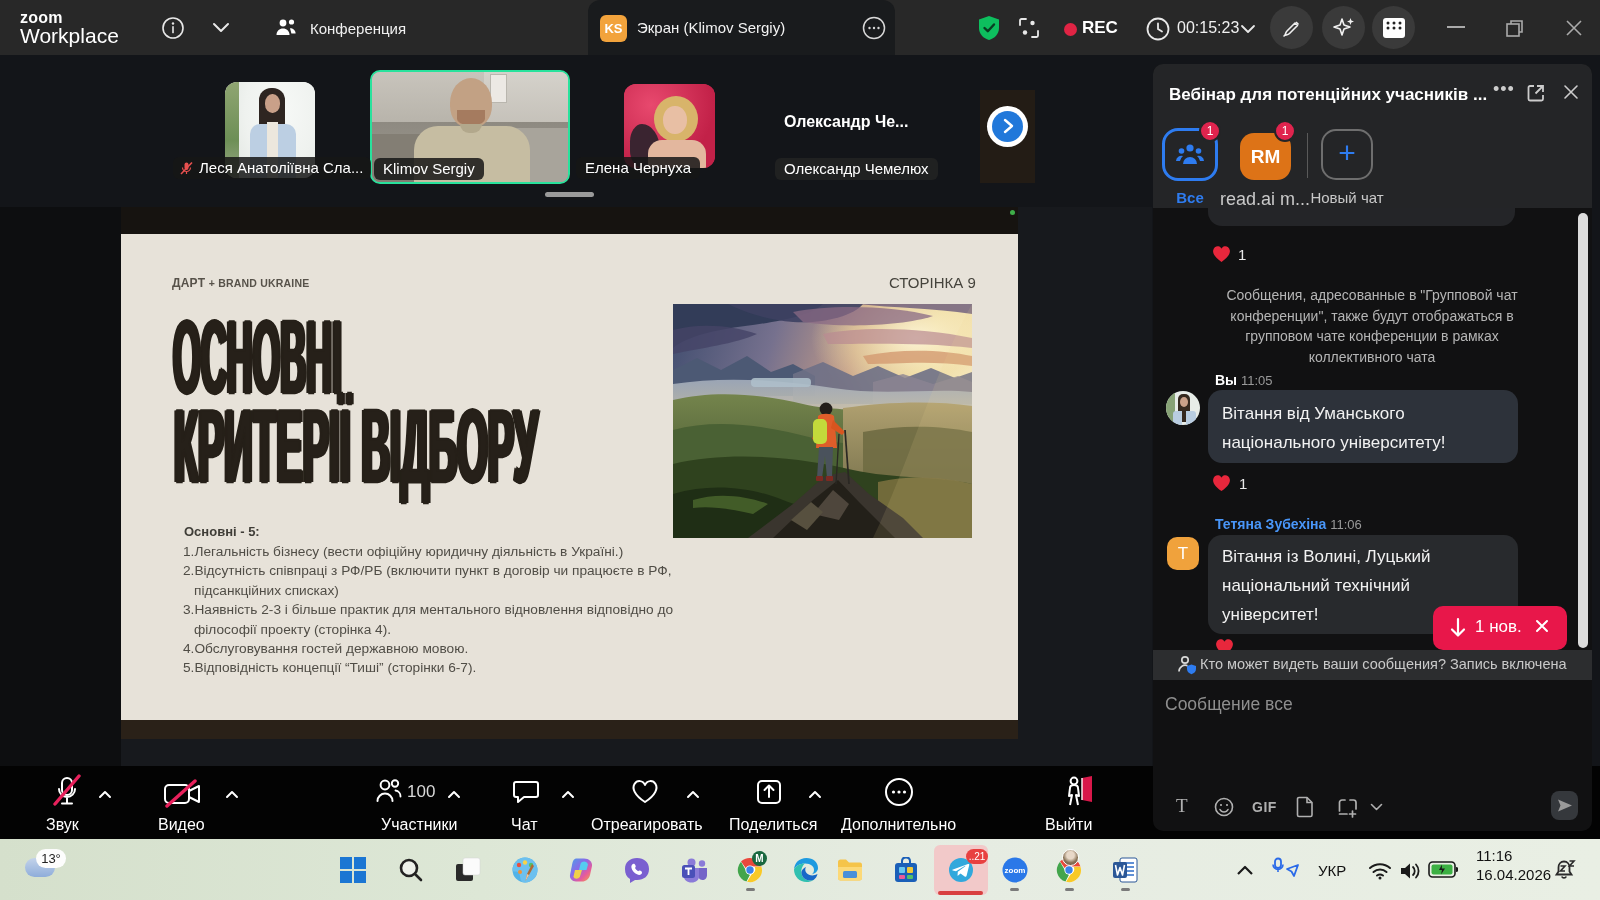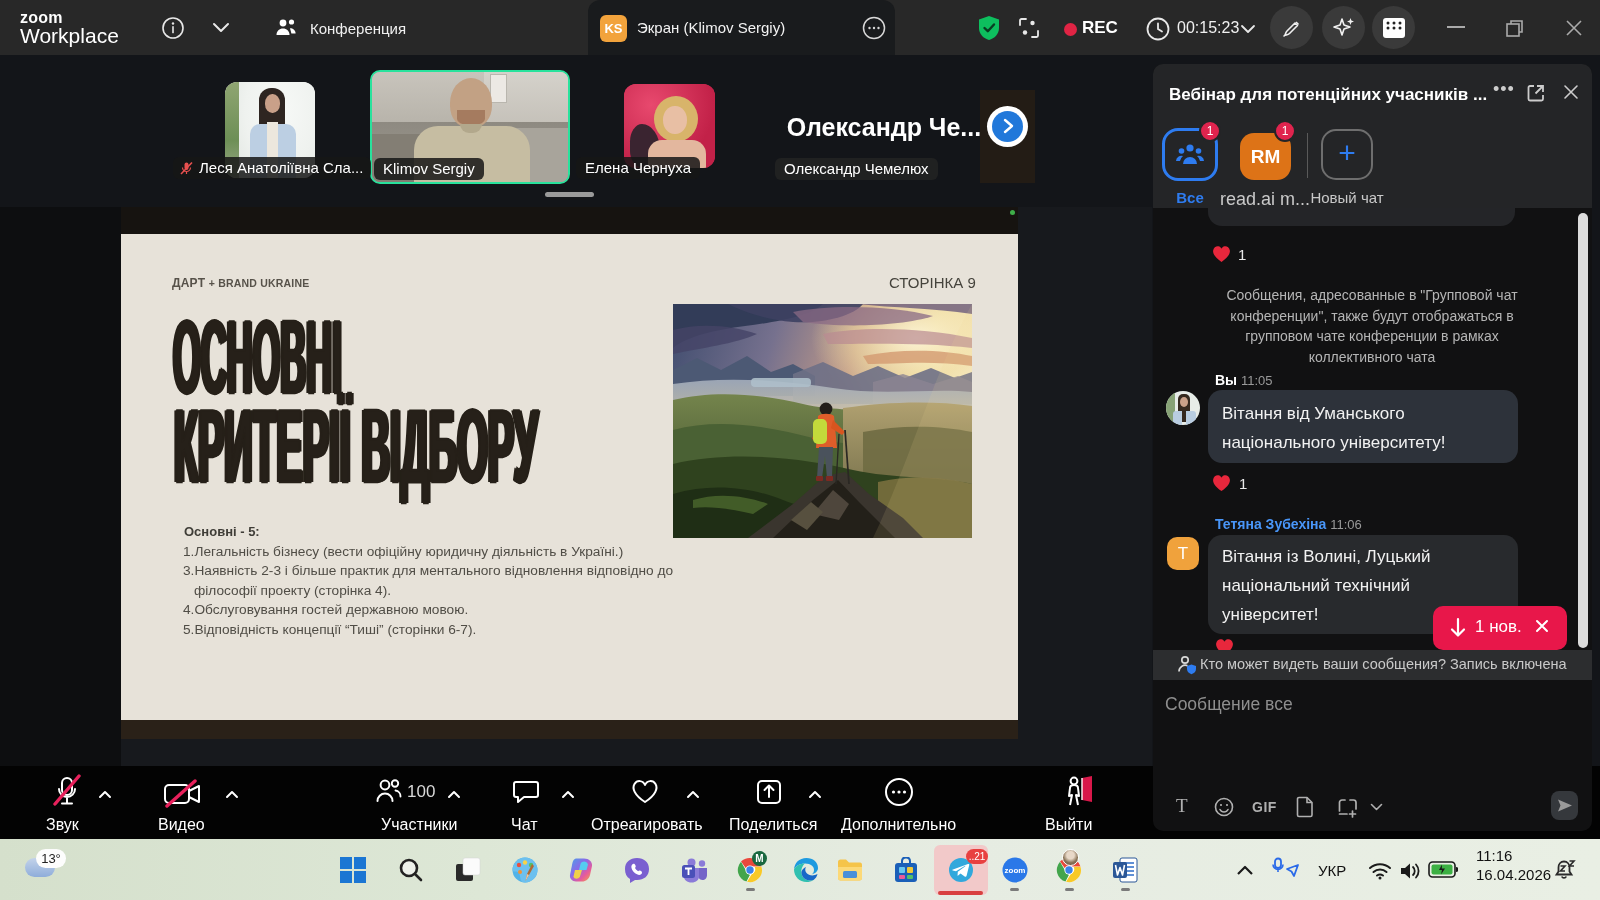--- a/index.html
+++ b/index.html
@@ -135,21 +135,21 @@
     <div class="abs" style="left:0;top:0;width:91px;height:84px;background:radial-gradient(circle at 30% 25%, #e8496e, #c22148 70%);"></div>
     <div class="abs" style="left:6px;top:40px;width:30px;height:44px;background:#3a2430;border-radius:40% 60% 20% 40%;"></div>
 
     <div class="abs" style="left:30px;top:12px;width:44px;height:46px;border-radius:50%;background:#d8b46a;"></div>
 
     <div class="abs" style="left:39px;top:22px;width:24px;height:28px;border-radius:48%;background:#e8bfa4;"></div>
 
     <div class="abs" style="left:24px;top:56px;width:58px;height:28px;border-radius:14px 14px 0 0;background:#e3b79e;"></div>
   </div>
 
-  <div class="abs" style="left:784px;top:113px;width:200px;height:26px;color:#fff;font-size:25px;font-weight:bold;text-align:center;">Олександр  Че...</div>
+  <div class="abs" style="left:784px;top:113px;width:200px;height:26px;color:#fff;font-size:16px;font-weight:bold;">Олександр  Че...</div>
 
   <div class="abs" style="left:980px;top:90px;width:55px;height:93px;background:#231c15;"></div>
 
   <div class="abs" style="left:987px;top:106px;width:41px;height:41px;border-radius:50%;background:#fff;"></div>
   <div class="abs" style="left:992px;top:111px;width:31px;height:31px;border-radius:50%;background:#2178da;"></div>
   <svg class="abs" style="left:999px;top:117px;" width="18" height="18" viewBox="0 0 18 18">
     <path d="M6 3 L13 9 L6 15" fill="none" stroke="#fff" stroke-width="2.4" stroke-linecap="round" stroke-linejoin="round"></path>
   </svg>
 
   <div class="abs" style="left:173px;top:157px;height:22px;border-radius:6px;background:rgba(22,22,22,.85);color:#fff;font-size:15px;line-height:22px;padding:0 8px 0 26px;">Леся Анатоліївна Сла...
@@ -175,20 +175,21 @@
   <div class="abs" style="left:121px;top:234px;width:897px;height:486px;background:#e7e2d9;overflow:hidden;">
     <div class="abs" style="left:51px;top:42px;color:#57524a;font-size:12px;font-weight:bold;letter-spacing:.2px;">ДАРТ <span style="font-size:10.5px;">+ BRAND UKRAINE</span></div>
     <div class="abs" style="left:768px;top:40px;color:#45433c;font-size:15px;">СТОРІНКА 9</div>
 
     <div class="abs" style="left:52px;top:71px;color:#262019;font-weight:bold;font-size:104px;line-height:104px;-webkit-text-stroke:2.3px #262019;text-shadow:3px 0 #262019,-3px 0 #262019,6px 0 #262019,-6px 0 #262019;transform:scaleX(.344);transform-origin:0 0;white-space:nowrap;">ОСНОВНІ</div>
     <div class="abs" style="left:53px;top:160px;color:#262019;font-weight:bold;font-size:104px;line-height:104px;-webkit-text-stroke:2.3px #262019;text-shadow:3px 0 #262019,-3px 0 #262019,6px 0 #262019,-6px 0 #262019;transform:scaleX(.378);transform-origin:0 0;white-space:nowrap;">КРИТЕРІЇ ВІДБОРУ</div>
 
     <div class="abs" style="left:63px;top:290px;color:#3f3d37;font-size:13px;font-weight:bold;">Основні - 5:</div>
     <div class="abs" style="left:62px;top:308px;width:560px;color:#504d46;font-size:13.7px;line-height:19.4px;">
       <div>1.Легальність бізнесу (вести офіційну юридичну діяльність в Україні.)</div>
+      <div>2.Відсутність співпраці з РФ/РБ (включити пункт в договір чи працюєте в РФ,<br><span style="margin-left:11px;">підсанкційних списках)</span></div>
       <div>3.Наявність 2-3 і більше практик для ментального відновлення відповідно до<br><span style="margin-left:11px;">філософії проекту (сторінка 4).</span></div>
       <div>4.Обслуговування гостей державною мовою.</div>
       <div>5.Відповідність концепції “Тиші” (сторінки 6-7).</div>
     </div>
 
     <svg class="abs" style="left:552px;top:70px;" width="299" height="234" viewBox="0 0 299 234">
       <defs>
         <linearGradient id="sky" x1="0" y1="0" x2="1" y2="0.25">
           <stop offset="0" stop-color="#3f4c6e"></stop>
           <stop offset="0.35" stop-color="#76718e"></stop>

